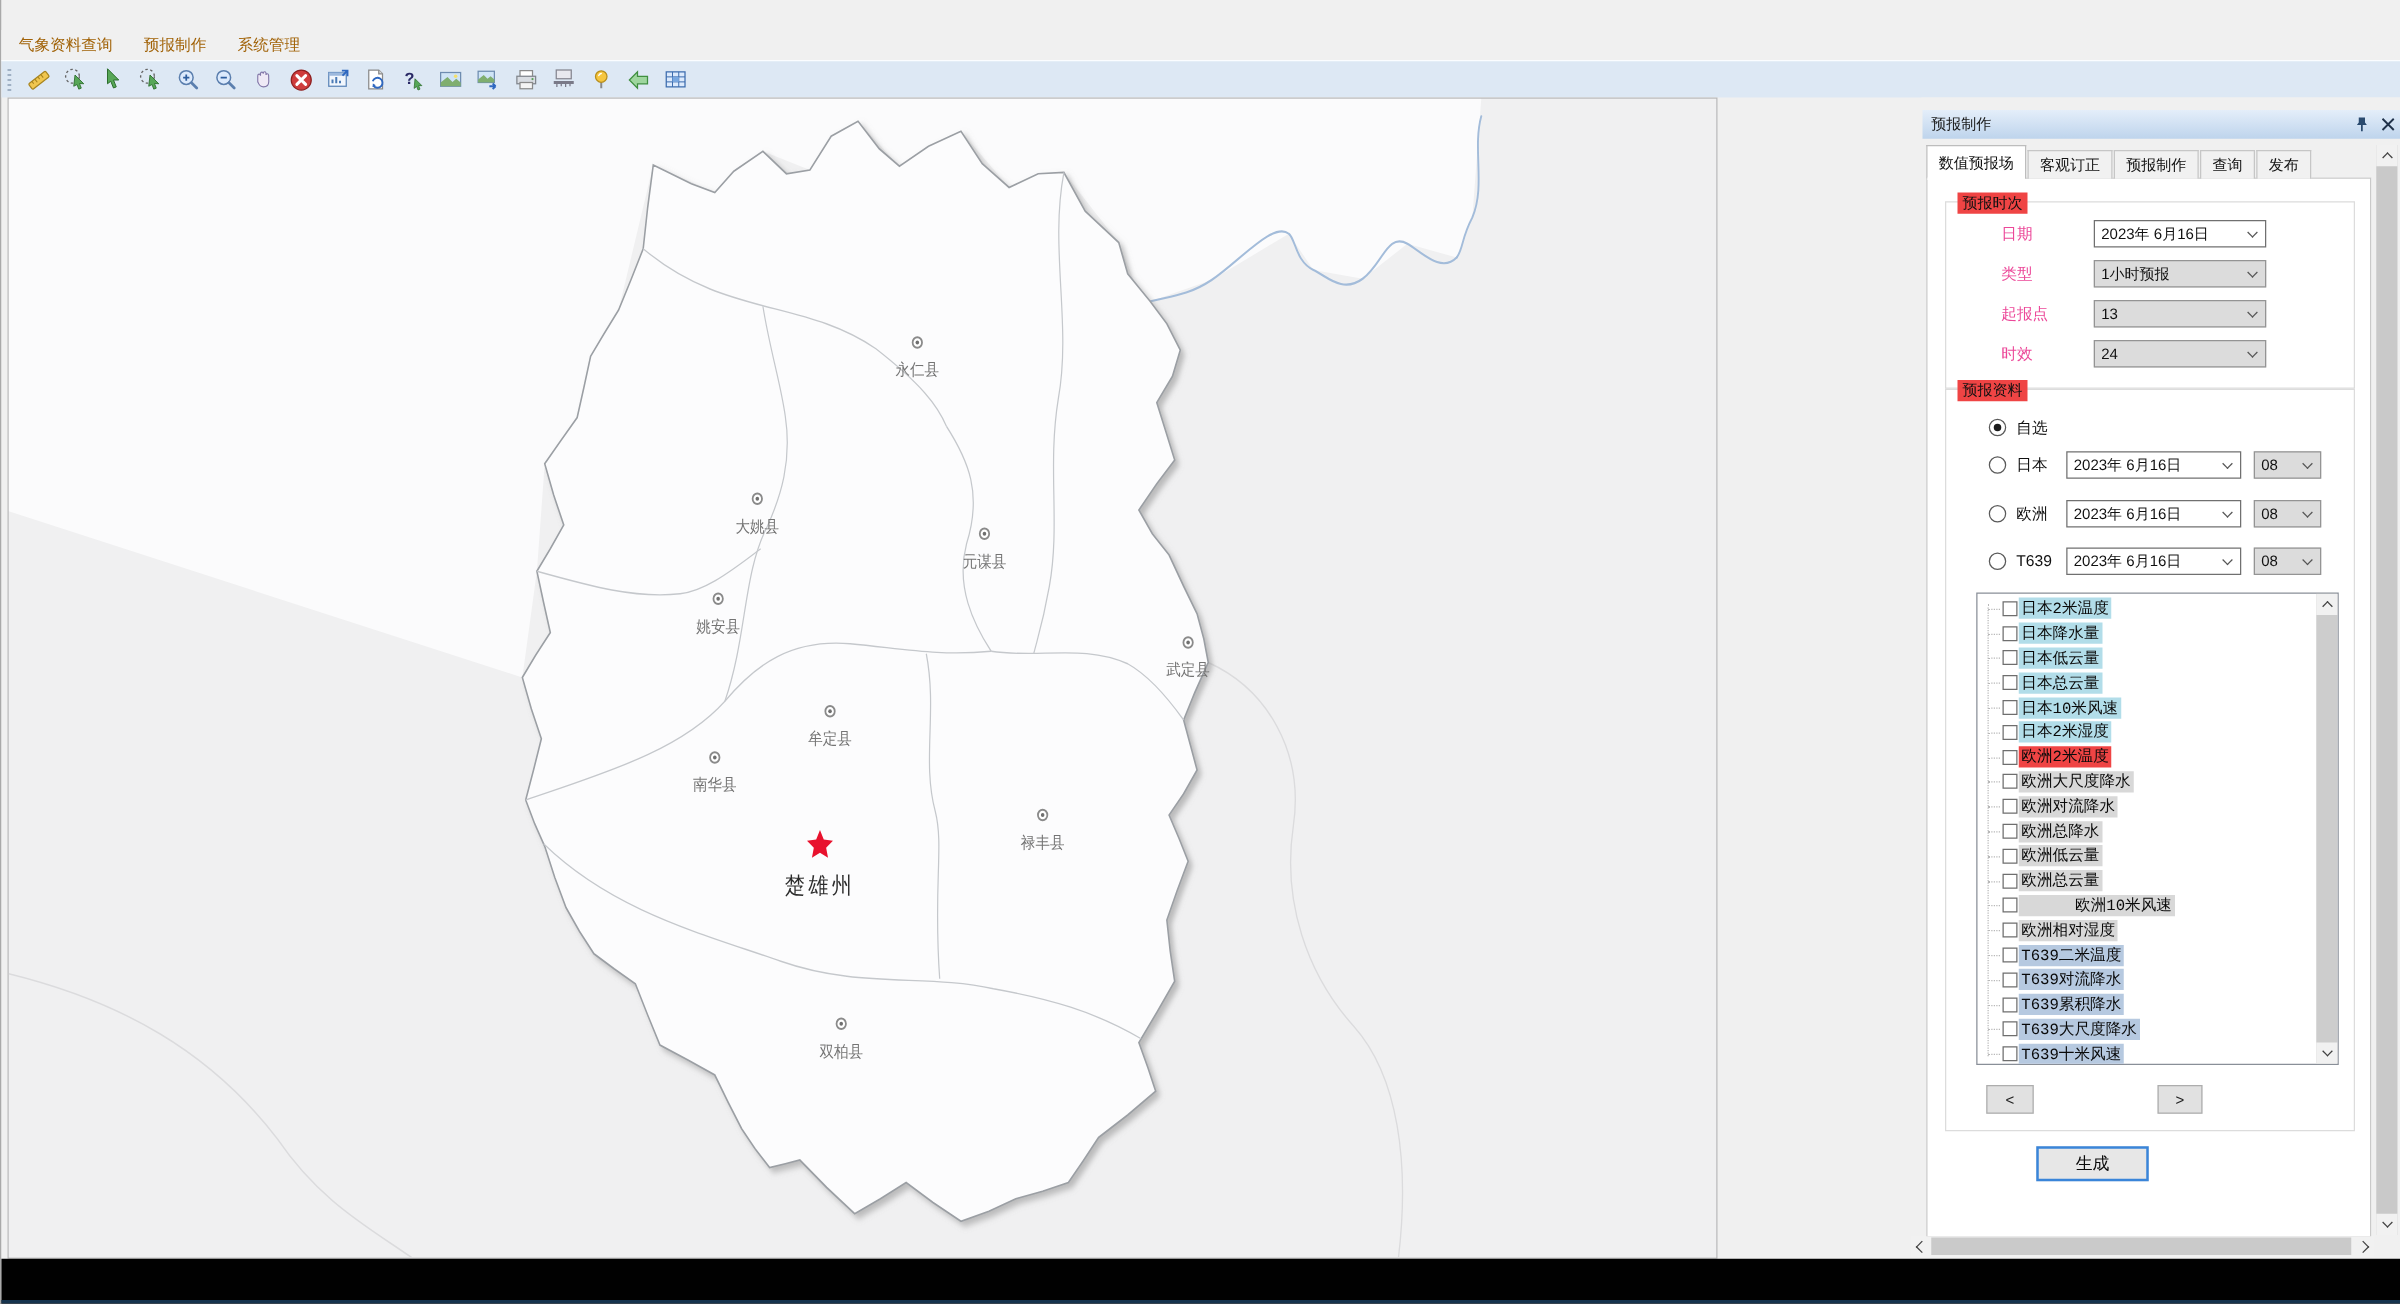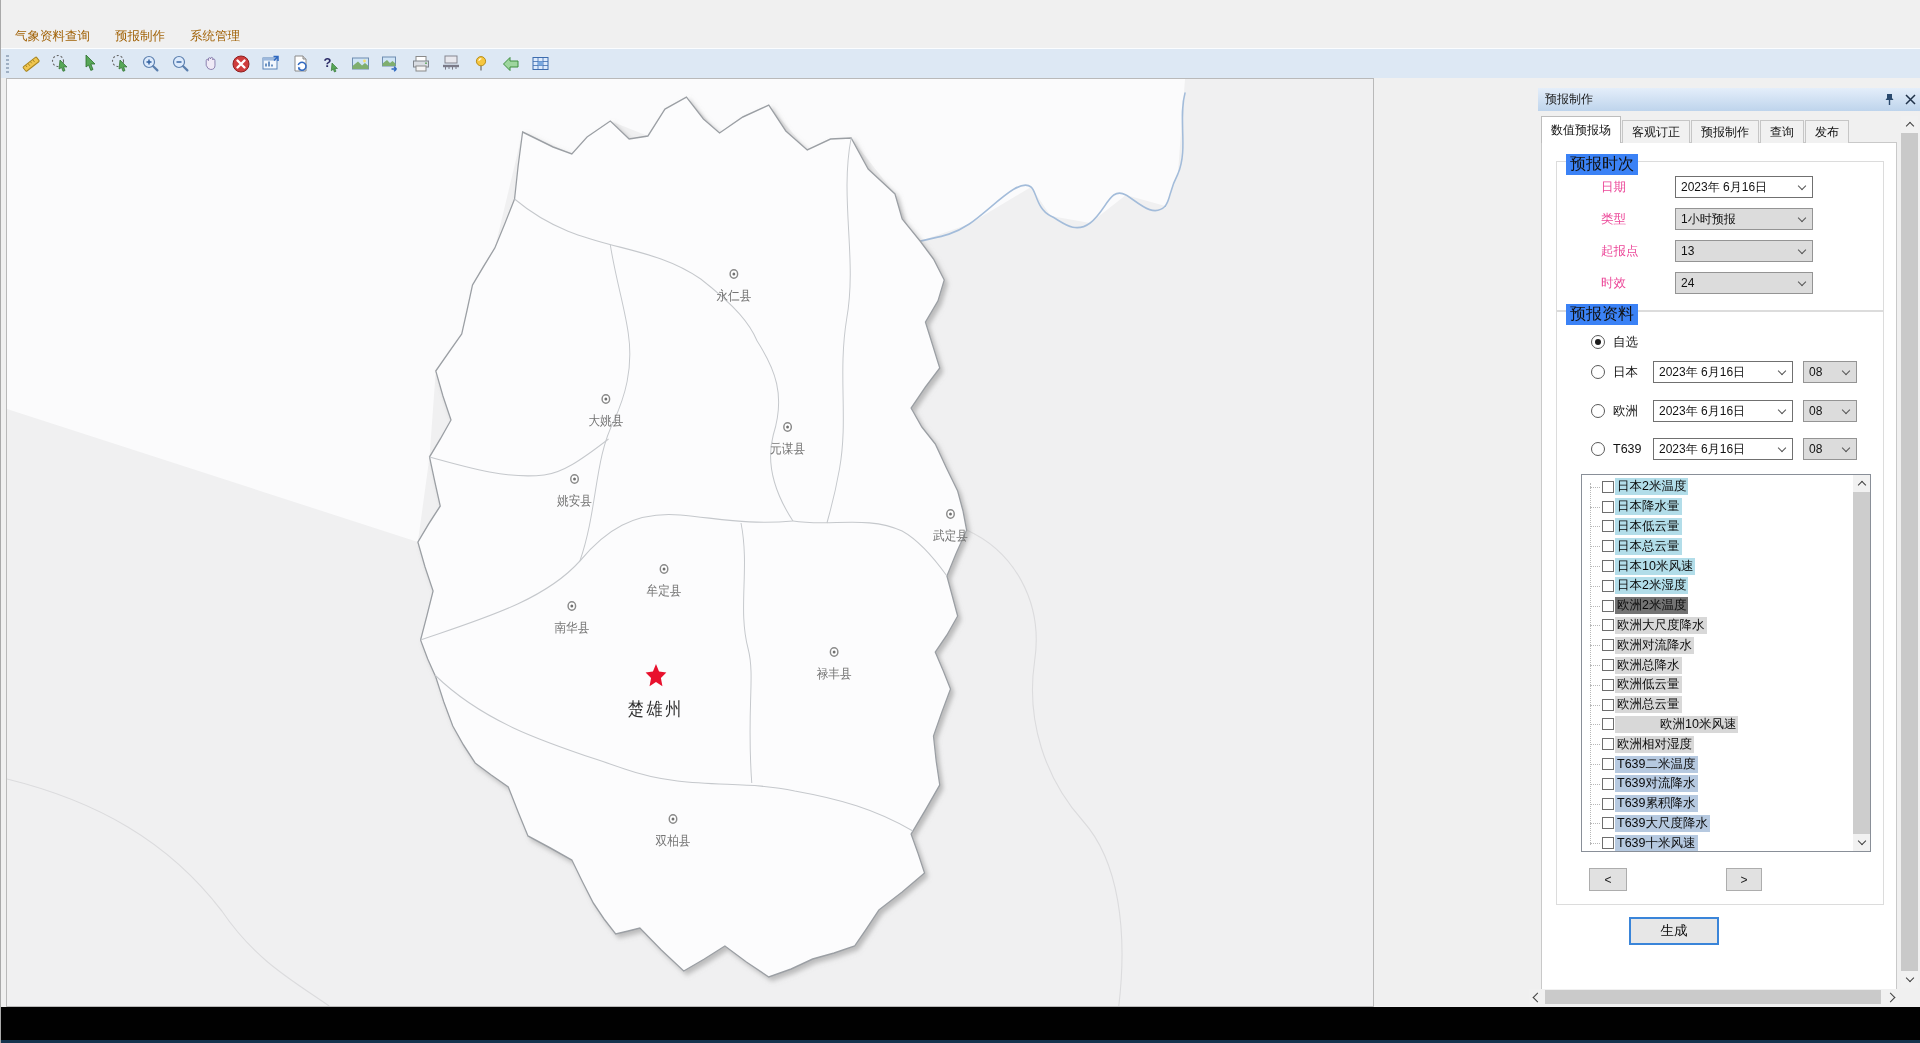--- a/index.html
+++ b/index.html
@@ -32,42 +32,42 @@
   .side-panel { position:absolute; left:1536px; top:78px; width:384px; height:929px; background:#f0f0f0; }
   .panel-header { position:absolute; top:10px; left:1px; right:1px; height:23px; background:linear-gradient(#e4eefa,#bed4ec); display:flex; align-items:center; font-size:12px; color:#1a1a1a; padding-left:7px; }
   .ph-icons { position:absolute; right:4px; top:0; height:23px; display:flex; align-items:center; gap:10px; }
   .tab-row { position:absolute; top:38px; left:4px; height:27px; display:flex; align-items:flex-end; z-index:3; }
   .tab { height:23px; padding:0 9px; font-size:12px; color:#111; display:flex; align-items:center; background:#f1f1f1; border:1px solid #c6c6c6; border-bottom:none; margin-right:1px; }
   .tab.active { height:27px; background:#fff; border-color:#bdbdbd; position:relative; }
   .tab.active:after { content:''; position:absolute; left:0; right:0; bottom:-1px; height:2px; background:#fff; }
   .panel-card { position:absolute; top:64px; left:4px; width:356px; height:848px; background:#fff; border:1px solid #c9c9c9; }
 
   .groupbox { position:absolute; left:14px; width:328px; border:1px solid #dcdcdc; }
-  .gb-label { position:absolute; top:-8px; left:9px; background:#3b82f6; padding:0 4px; font-size:16px; color:#111; }
+  .gb-label { position:absolute; top:-8px; left:9px; background:#ef4444; padding:0 4px; font-size:12px; color:#111; }
   .gb1 { top:18px; height:150px; }
   .gb2 { top:168px; height:594px; }
 
   .ft-row { position:absolute; left:0; right:0; height:22px; display:flex; align-items:center; }
   .ft-label { margin-left:44px; width:74px; font-size:12.5px; color:#ec4899; }
   .combo { height:22px; border:1px solid #707070; background:#fff; display:flex; align-items:center; font-size:12px; color:#111; padding:0 5px; position:relative; }
   .combo .chev { position:absolute; right:7px; top:7px; width:6px; height:6px; border-right:1.4px solid #555; border-bottom:1.4px solid #555; transform:rotate(45deg); margin-top:-1px; }
   .combo.grey { background:#dcdcdc; border-color:#949494; }
   .combo.w138 { width:138px; }
   .combo.w140 { width:140px; }
   .combo.w54 { width:54px; margin-left:10px; }
 
   .src-row { position:absolute; left:0; right:0; height:24px; display:flex; align-items:center; }
   .radio { width:14px; height:14px; border:1px solid #5a5a5a; border-radius:50%; margin-left:34px; background:#fff; position:relative; }
   .radio.checked:after { content:''; position:absolute; left:3px; top:3px; width:6px; height:6px; border-radius:50%; background:#1a1a1a; }
   .src-label { margin-left:8px; width:40px; font-size:12.5px; color:#111; }
 
   .ds-list { position:absolute; left:24px; top:162px; width:290px; height:378px; background:#fff; border:1px solid #898f98; overflow:hidden; }
   .ds-rows { position:absolute; left:0; top:2px; right:17px; }
   .ds-rows:before { content:''; position:absolute; left:8px; top:6px; bottom:8px; border-left:1px dotted #b8b8b8; }
-  .ds-row { position:relative; height:19.8px; display:flex; align-items:center; padding-left:20px; }
+  .ds-row { position:relative; height:19.8px; display:flex; align-items:center; padding-left:20px;font-family:Liberation Mono, monospace; }
   .ds-row:before { content:''; position:absolute; left:8px; top:50%; width:10px; border-top:1px dotted #b8b8b8; }
   .ds-check { width:12px; height:12px; border:1px solid #6e6e6e; background:#fff; flex:none; }
   .ds-text { font-size:12.5px; color:#0a0a0a; padding:0 2px; margin-left:1px; white-space:nowrap; }
 
   .list-scroll { position:absolute; right:0; top:0; bottom:0; width:17px; background:#cdcdcd; }
   .arrow-box { position:absolute; left:0; width:17px; height:17px; background:#f1f1f1; display:flex; align-items:center; justify-content:center; }
   .arrow-box.bottom { bottom:0; }
   .chev-up, .chev-down { width:6px; height:6px; border-right:1.4px solid #404040; border-bottom:1.4px solid #404040; }
   .chev-up { transform:rotate(-135deg); margin-top:3px; }
   .chev-down { transform:rotate(45deg); margin-bottom:3px; }
@@ -428,21 +428,21 @@
               <div class="ds-row">
                 <span class="ds-check"></span>
                 <span class="ds-text" style="background: rgb(178, 221, 233);">日本10米风速</span>
               </div>
               <div class="ds-row">
                 <span class="ds-check"></span>
                 <span class="ds-text" style="background: rgb(178, 221, 233);">日本2米湿度</span>
               </div>
               <div class="ds-row">
                 <span class="ds-check"></span>
-                <span class="ds-text" style="background: #737373;">欧洲2米温度</span>
+                <span class="ds-text" style="background: #ef4444;">欧洲2米温度</span>
               </div>
               <div class="ds-row">
                 <span class="ds-check"></span>
                 <span class="ds-text" style="background: rgb(216, 216, 216);">欧洲大尺度降水</span>
               </div>
               <div class="ds-row">
                 <span class="ds-check"></span>
                 <span class="ds-text" style="background: rgb(216, 216, 216);">欧洲对流降水</span>
               </div>
               <div class="ds-row">

